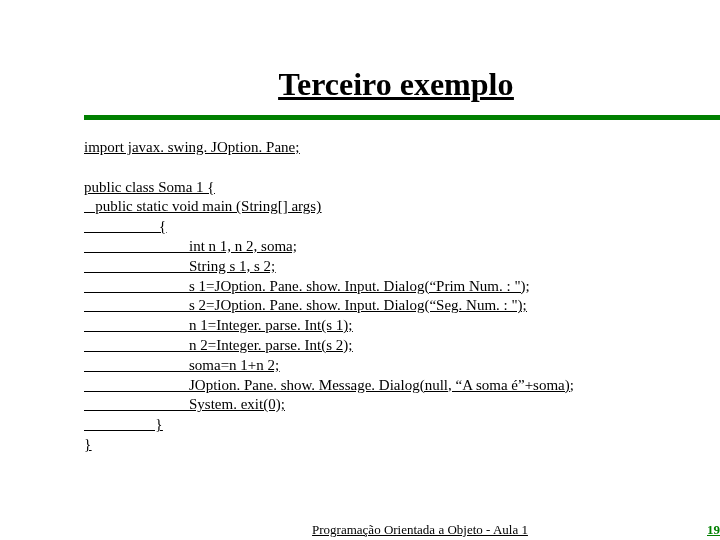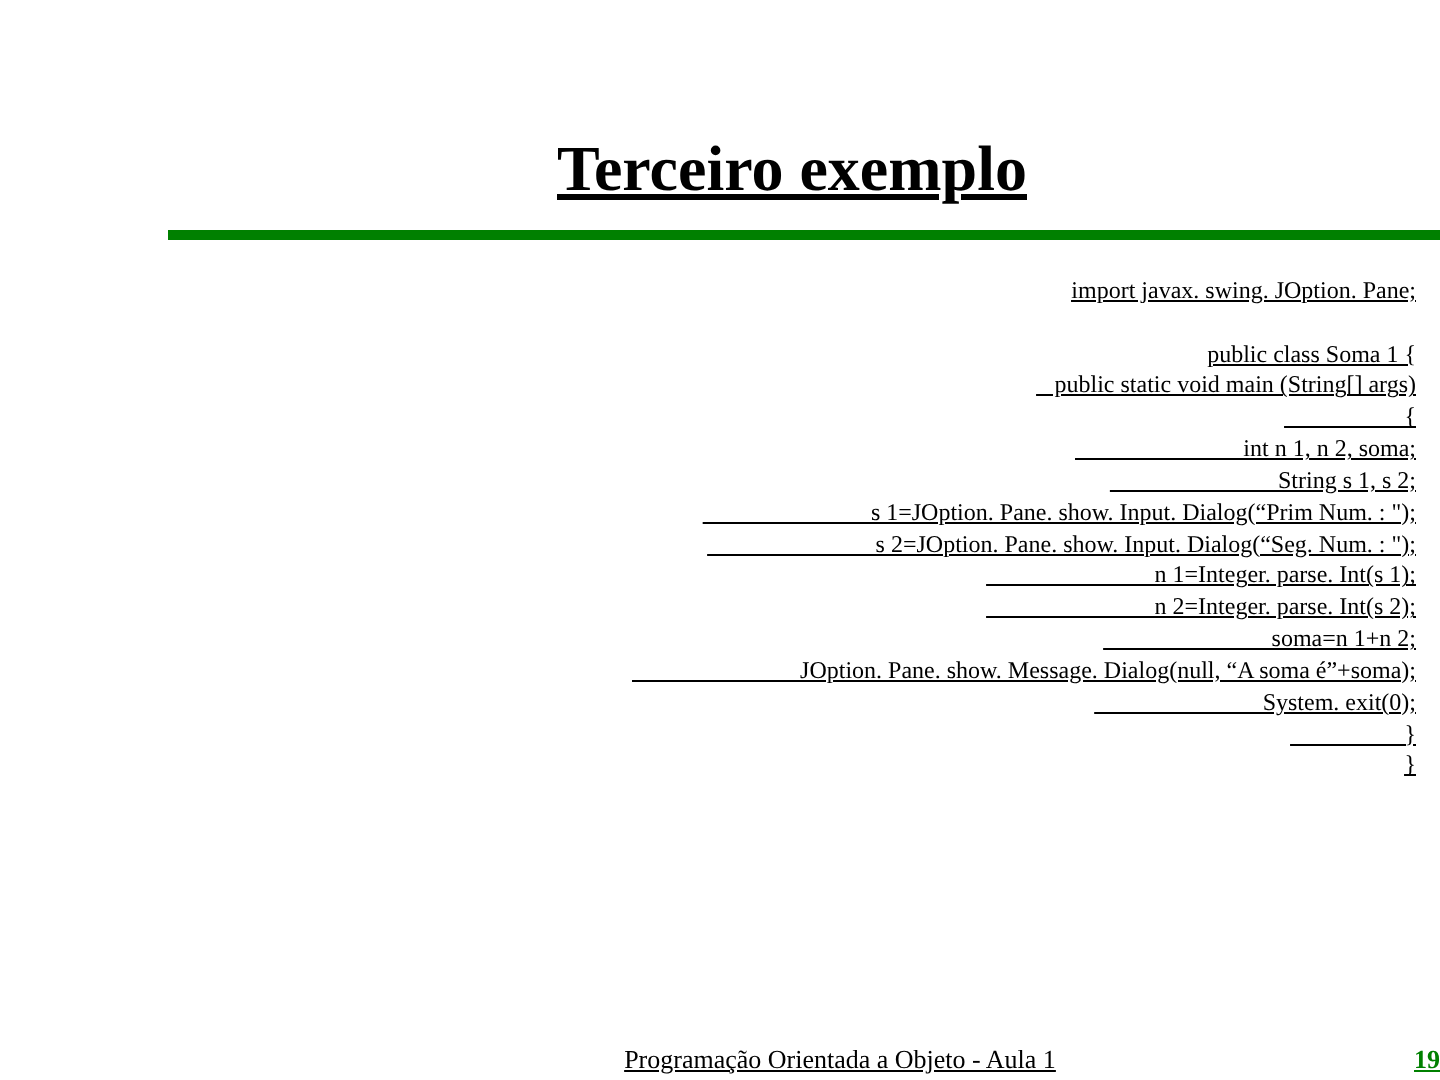--- a/index.html
+++ b/index.html
@@ -24,26 +24,25 @@
     color: #000;
     margin-bottom: 6px;
   }
   .title-underline {
     height: 5px;
     background: #008000;
     width: 100%;
     margin-bottom: 18px;
   }
   .code-block {
-    font-size: 12px;
+    font-size: 15px;
     line-height: 1.32;
     color: #000;
     white-space: pre;
     font-family: "Times New Roman", Times, serif;
-    text-align: right;
   }
   .footer {
     position: absolute;
     bottom: 14px;
     left: 0;
     width: 100%;
     display: flex;
     justify-content: space-between;
     padding: 0 36px;
     font-size: 13px;

